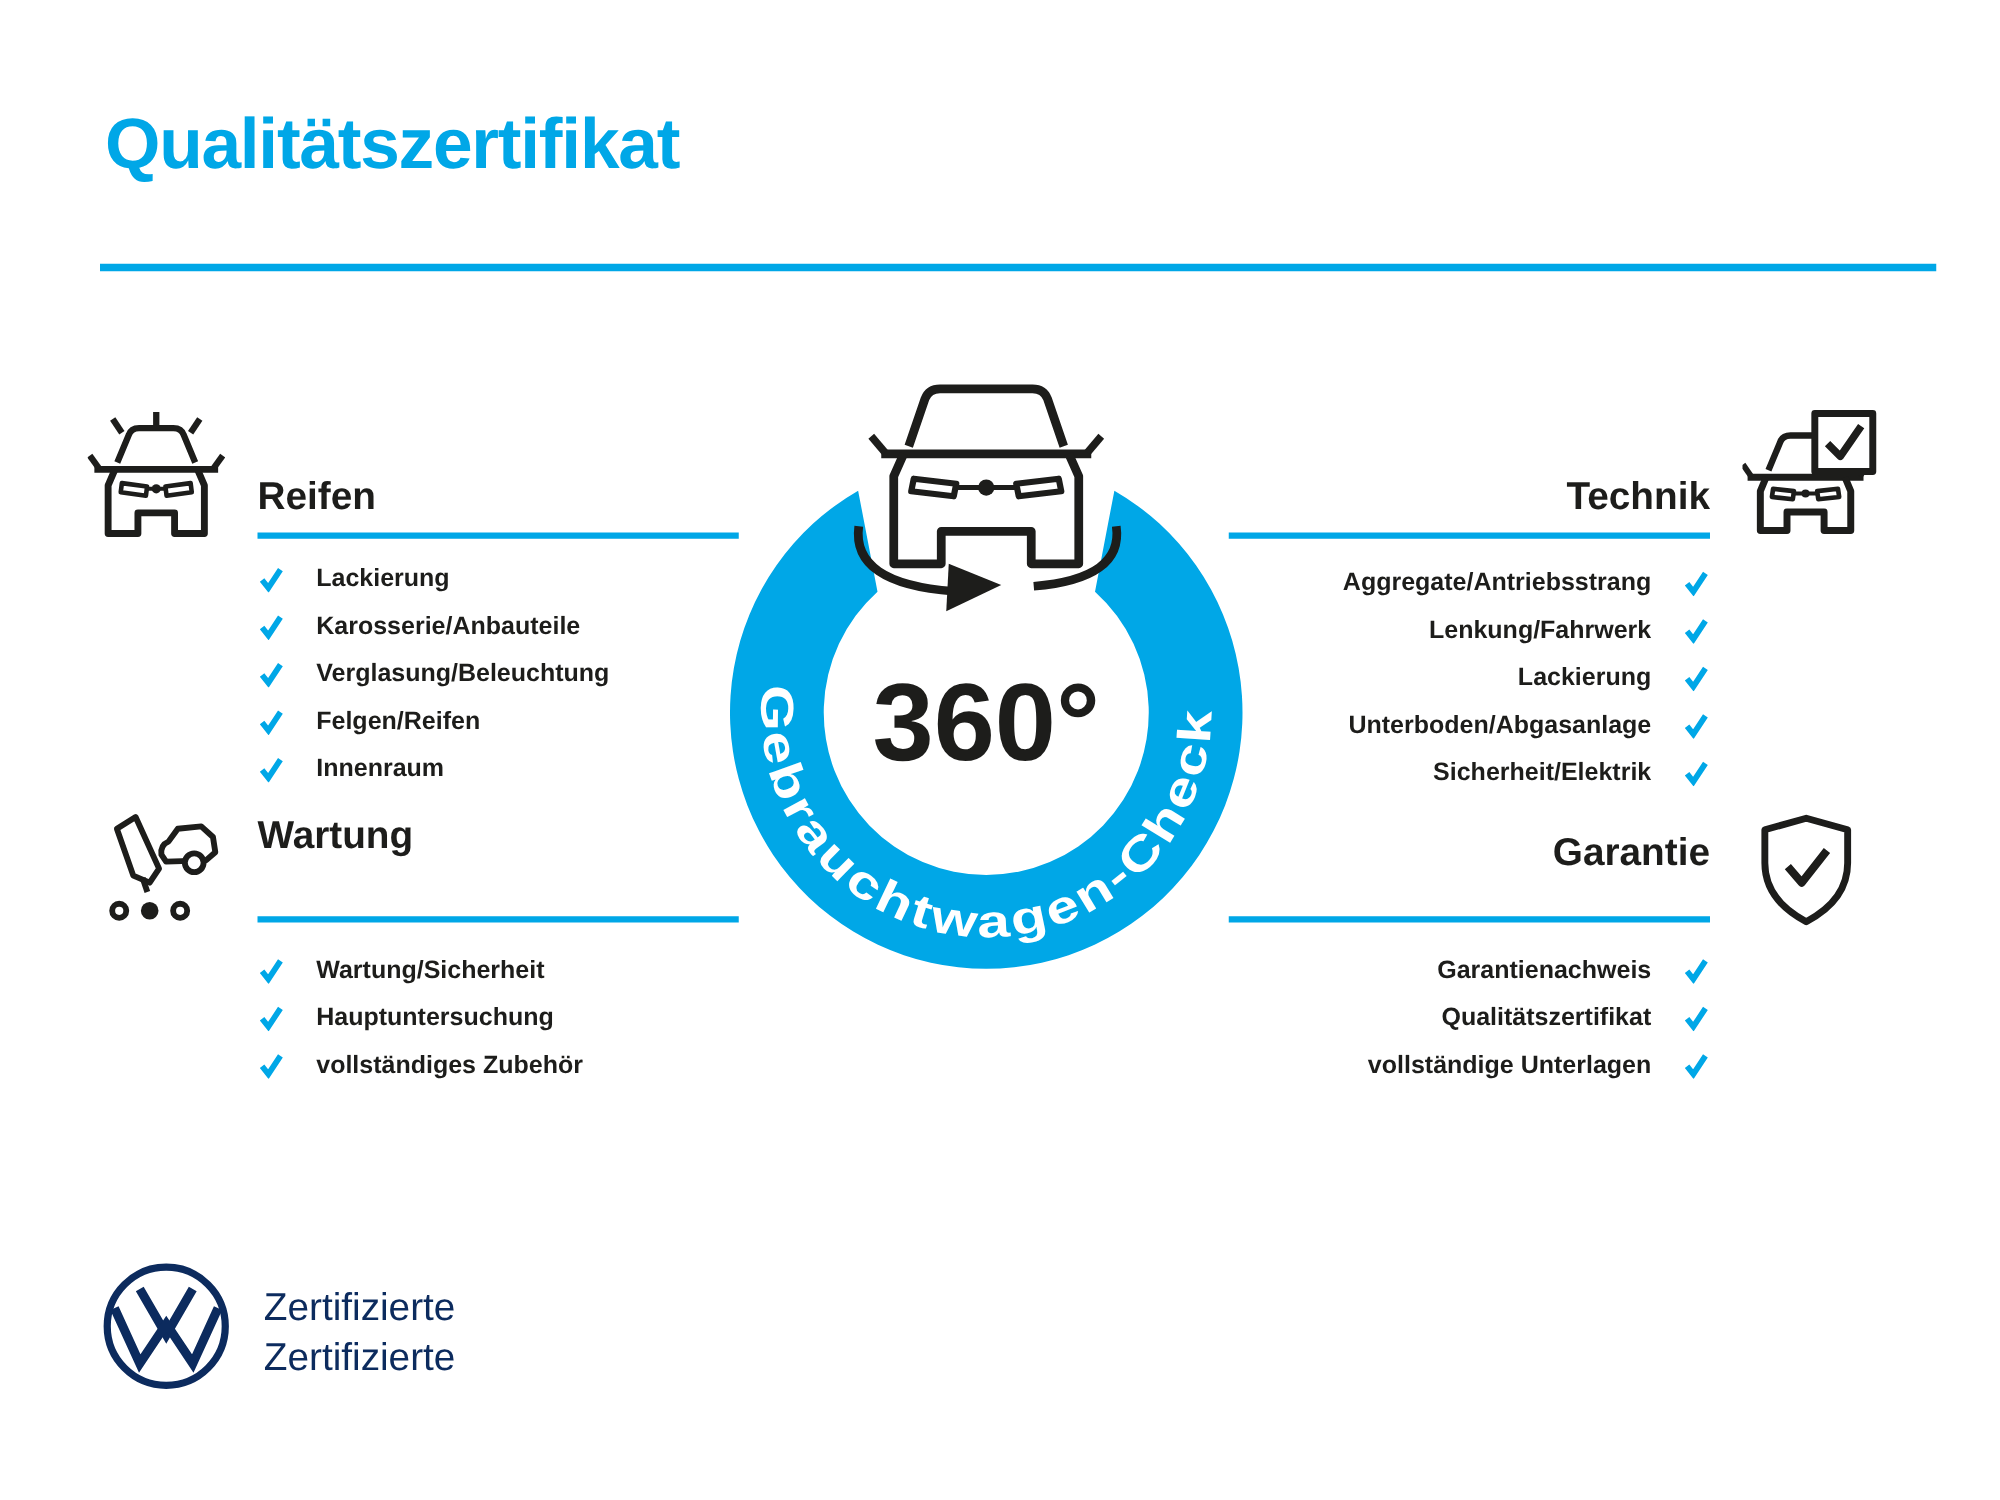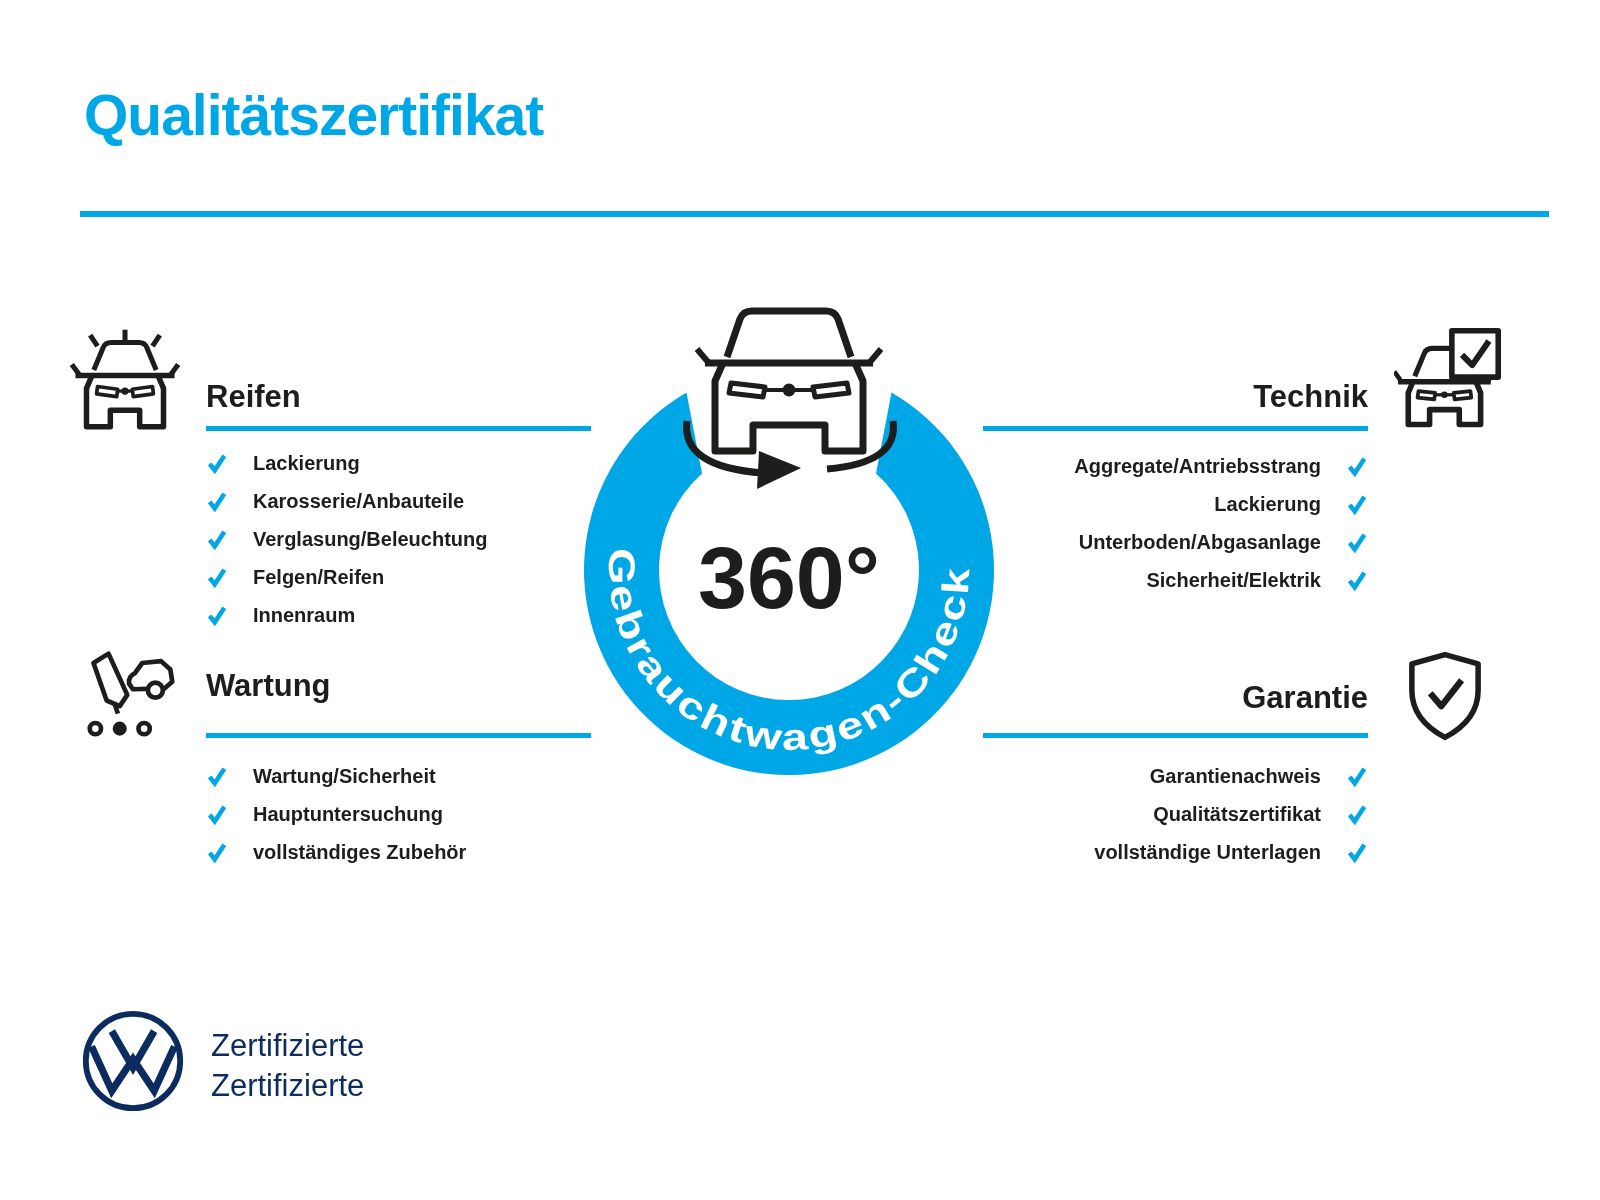--- a/index.html
+++ b/index.html
@@ -14,23 +14,23 @@
     font-family:"Liberation Sans", sans-serif;color:var(--ink);padding-left:16px;
   }
   .title{
     position:absolute;left:84px;top:84px;font-size:57px;font-weight:700;
     color:var(--lb);letter-spacing:-1px;line-height:1.1;
   }
   .divider{position:absolute;left:80px;top:211px;width:1469px;height:6px;background:var(--lb)}
 
   .heading{position:absolute;font-size:31px;font-weight:700;color:var(--ink);line-height:1}
   #optik-heading{left:206px;top:381px}
-  #wartung-heading{left:206px;top:670px}
+  #wartung-heading{left:206px;top:652px}
   #technik-heading{left:983px;top:381px;width:385px;text-align:right}
-  #garantie-heading{left:983px;top:682px;width:385px;text-align:right}
+  #garantie-heading{left:983px;top:666px;width:385px;text-align:right}
 
   .rule{position:absolute;height:5px;background:var(--lb)}
   #optik-rule{left:206px;top:426px;width:385px}
   #wartung-rule{left:206px;top:733px;width:385px}
   #technik-rule{left:983px;top:426px;width:385px}
   #garantie-rule{left:983px;top:733px;width:385px}
 
   .list{position:absolute;display:flex;flex-direction:column}
   .list .item{display:flex;align-items:center;gap:25px;height:38px;font-size:20px;font-weight:700;color:var(--ink)}
   .list.right .item{flex-direction:row-reverse;justify-content:flex-start}
@@ -170,20 +170,26 @@
   <div class="rule" id="technik-rule"></div>
   <div class="list right" id="technik-list">
 
       <div class="item">
         <svg class="check" viewBox="0 0 24 24">
           <path d="M4 13 L9.5 20 L20 4"></path>
         </svg>
         <span>Aggregate/Antriebsstrang</span>
       </div>
 
+      <div class="item">
+        <svg class="check" viewBox="0 0 24 24">
+          <path d="M4 13 L9.5 20 L20 4"></path>
+        </svg>
+        <span>Lenkung/Fahrwerk</span>
+      </div>
 
       <div class="item">
         <svg class="check" viewBox="0 0 24 24">
           <path d="M4 13 L9.5 20 L20 4"></path>
         </svg>
         <span>Lackierung</span>
       </div>
 
       <div class="item">
         <svg class="check" viewBox="0 0 24 24">

